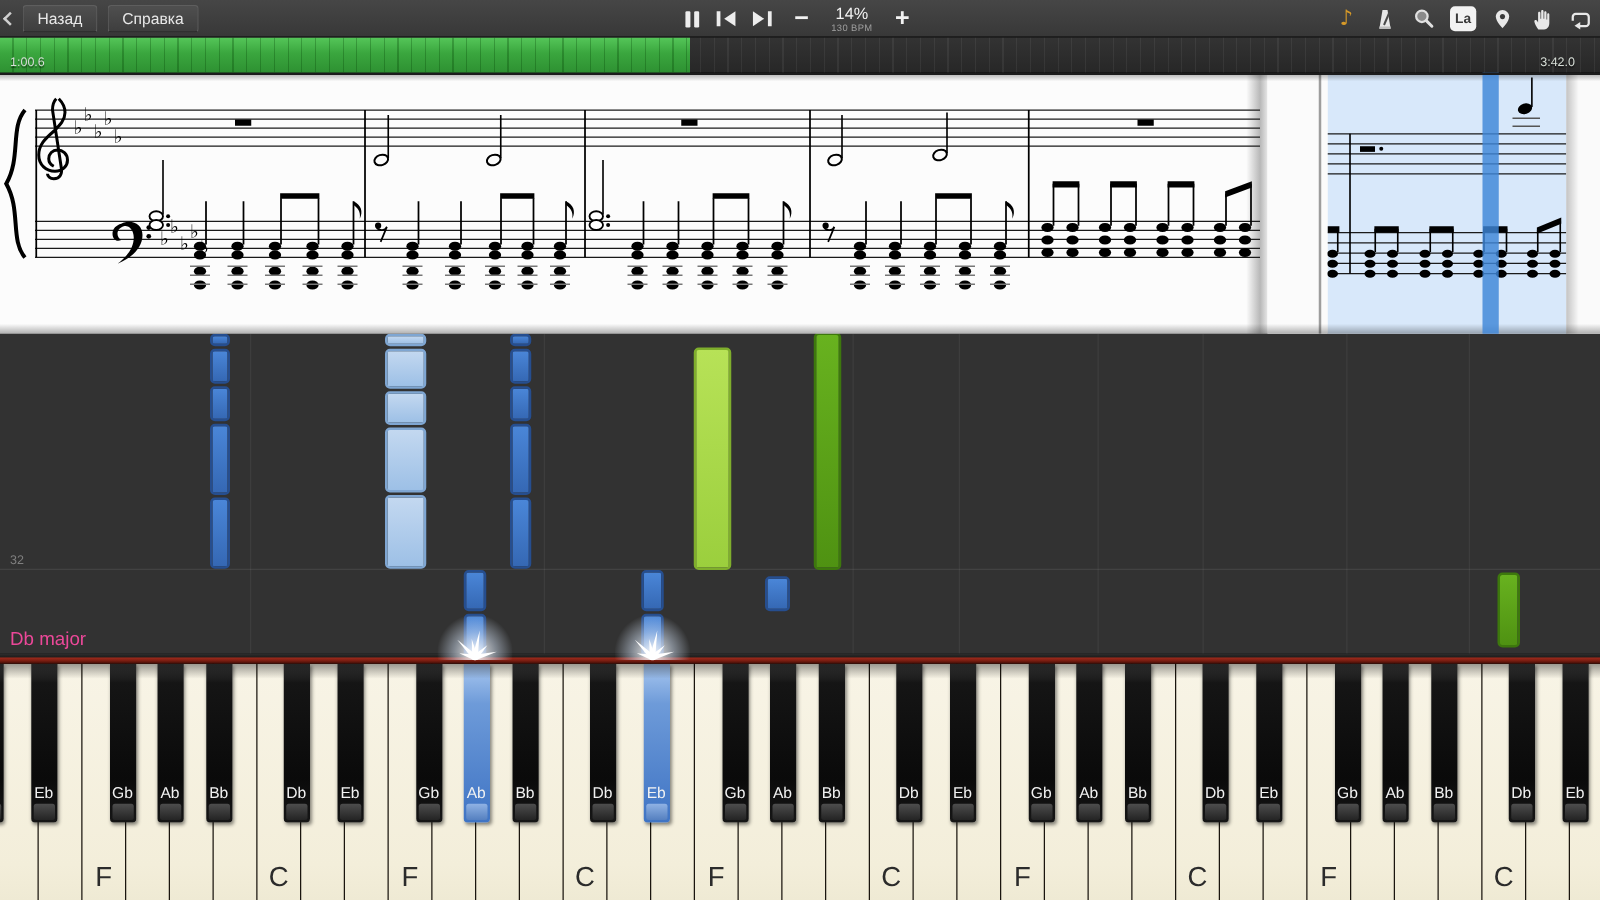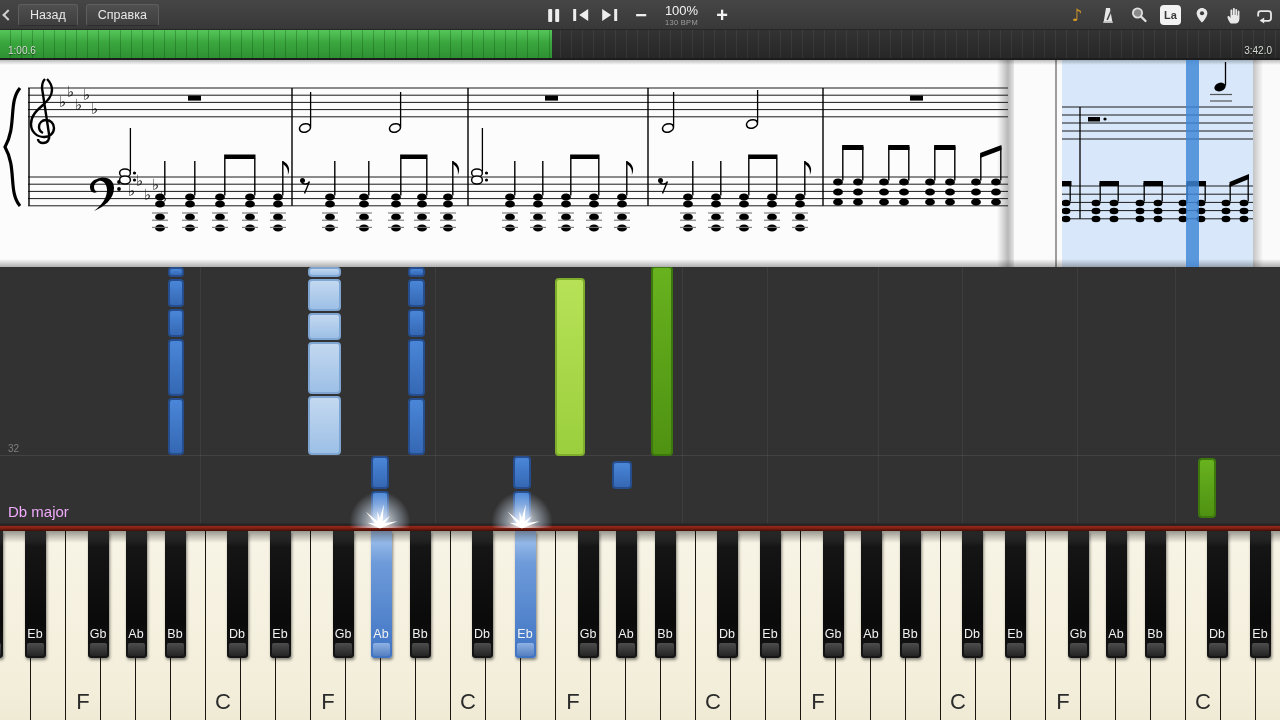--- a/index.html
+++ b/index.html
@@ -37,21 +37,21 @@
   
   .progress{position:absolute;left:0;top:30px;width:1280px;height:30px;
     background:linear-gradient(#333,#272727);border-bottom:2px solid #1c1c1c;z-index:35;}
   .progress .ticks{position:absolute;inset:0;
     background:repeating-linear-gradient(90deg,transparent 0 10px,rgba(255,255,255,.06) 10px 11px);}
   .progress .fill{position:absolute;left:0;top:0;height:100%;
     background:linear-gradient(180deg,#55c659,#3aa63e 45%,#2e9132);}
   .progress .fill .ticks-g{position:absolute;inset:0;
     background:repeating-linear-gradient(90deg,transparent 0 10px,rgba(0,60,0,.28) 10px 11px);}
   .tstamp{position:absolute;bottom:2px;font-size:10px;color:#d7ded7;text-shadow:0 1px 1px rgba(0,0,0,.5);}
-  .tstamp.l{left:8px;} .tstamp.r{right:8px;}
+  .tstamp.l{left:8px;} .tstamp.r{right:20px;}
 
   
   .sheet{position:absolute;left:0;top:60px;width:1280px;height:207px;background:#fcfcfc;z-index:5;}
   .sheet .hl{position:absolute;left:1062px;top:0;width:191px;height:207px;background:#d8e8fa;}
   .sheet svg{position:absolute;left:0;top:0;z-index:2;}
   .page-fade{position:absolute;left:997px;top:0;width:17px;height:207px;z-index:3;
     background:linear-gradient(90deg,rgba(40,40,40,0),rgba(40,40,40,.32) 65%,rgba(40,40,40,.10));}
   .page-gap{position:absolute;left:1014px;top:0;width:48px;height:207px;background:#fbfbfb;z-index:3;}
   .page-divider{position:absolute;left:1055px;top:0;width:2px;height:207px;background:#9d9d9d;z-index:4;}
   .right-strip{position:absolute;left:1253px;top:0;width:27px;height:207px;background:#fafafa;z-index:3;}
@@ -62,21 +62,21 @@
   .sheet-botedge{position:absolute;left:0;bottom:0;width:100%;height:8px;z-index:4;
     background:linear-gradient(rgba(0,0,0,0),rgba(0,0,0,.30));}
   .playhead{position:absolute;left:1186px;top:-3px;width:13px;height:210px;
     background:rgba(62,134,216,.82);z-index:6;}
 
   
   .panel{position:absolute;left:0;top:267px;width:1280px;height:256px;background:#323232;z-index:2;}
   .gridv{position:absolute;top:0;width:1px;height:100%;background:rgba(255,255,255,.055);}
   .gridh{position:absolute;left:0;width:100%;height:1px;background:rgba(255,255,255,.08);}
   .mnum{position:absolute;left:8px;top:176px;font-size:10px;color:#7f7f7f;}
-  .keyname{position:absolute;left:8px;top:236px;font-size:15px;color:#f0abfc;}
+  .keyname{position:absolute;left:8px;top:236px;font-size:15px;color:#ec4899;}
   .fnote{position:absolute;border-radius:4px;border:2px solid;}
   .c-blue{background:linear-gradient(#4a86d8,#3568b4);border-color:#264e8f;}
   .c-lightblue{background:linear-gradient(#c3d8f0,#9dc0e6);border-color:#7fa6d2;}
   .c-lightgreen{background:linear-gradient(#b7e257,#9bcf3d);border-color:#7fae2c;}
   .c-green{background:linear-gradient(#68b21f,#4f9212);border-color:#3d780d;}
 
   
   .strike{position:absolute;left:0;top:523px;width:1280px;height:8px;z-index:10;
     background:linear-gradient(#2e2e2e 0%,#21201f 28%,#97281a 45%,#7a1d11 70%,#3c0d06 100%);}
 
@@ -120,21 +120,21 @@
       <div class="ctl">
         <div class="vbar"></div>
         <div class="tri-l"></div>
       </div>
       <div class="ctl">
         <div class="tri-r"></div>
         <div class="vbar"></div>
       </div>
       <div class="pm">−</div>
       <div class="speed">
-        <div class="pct">100%</div>
+        <div class="pct">14%</div>
         <div class="bpm">130 BPM</div>
       </div>
       <div class="pm">+</div>
     </div>
     <div class="tb-right">
       <div class="ticon">
         <span class="note-glyph">♪</span>
       </div>
       <div class="ticon">
         <svg width="18" height="19" viewBox="0 0 18 19">

